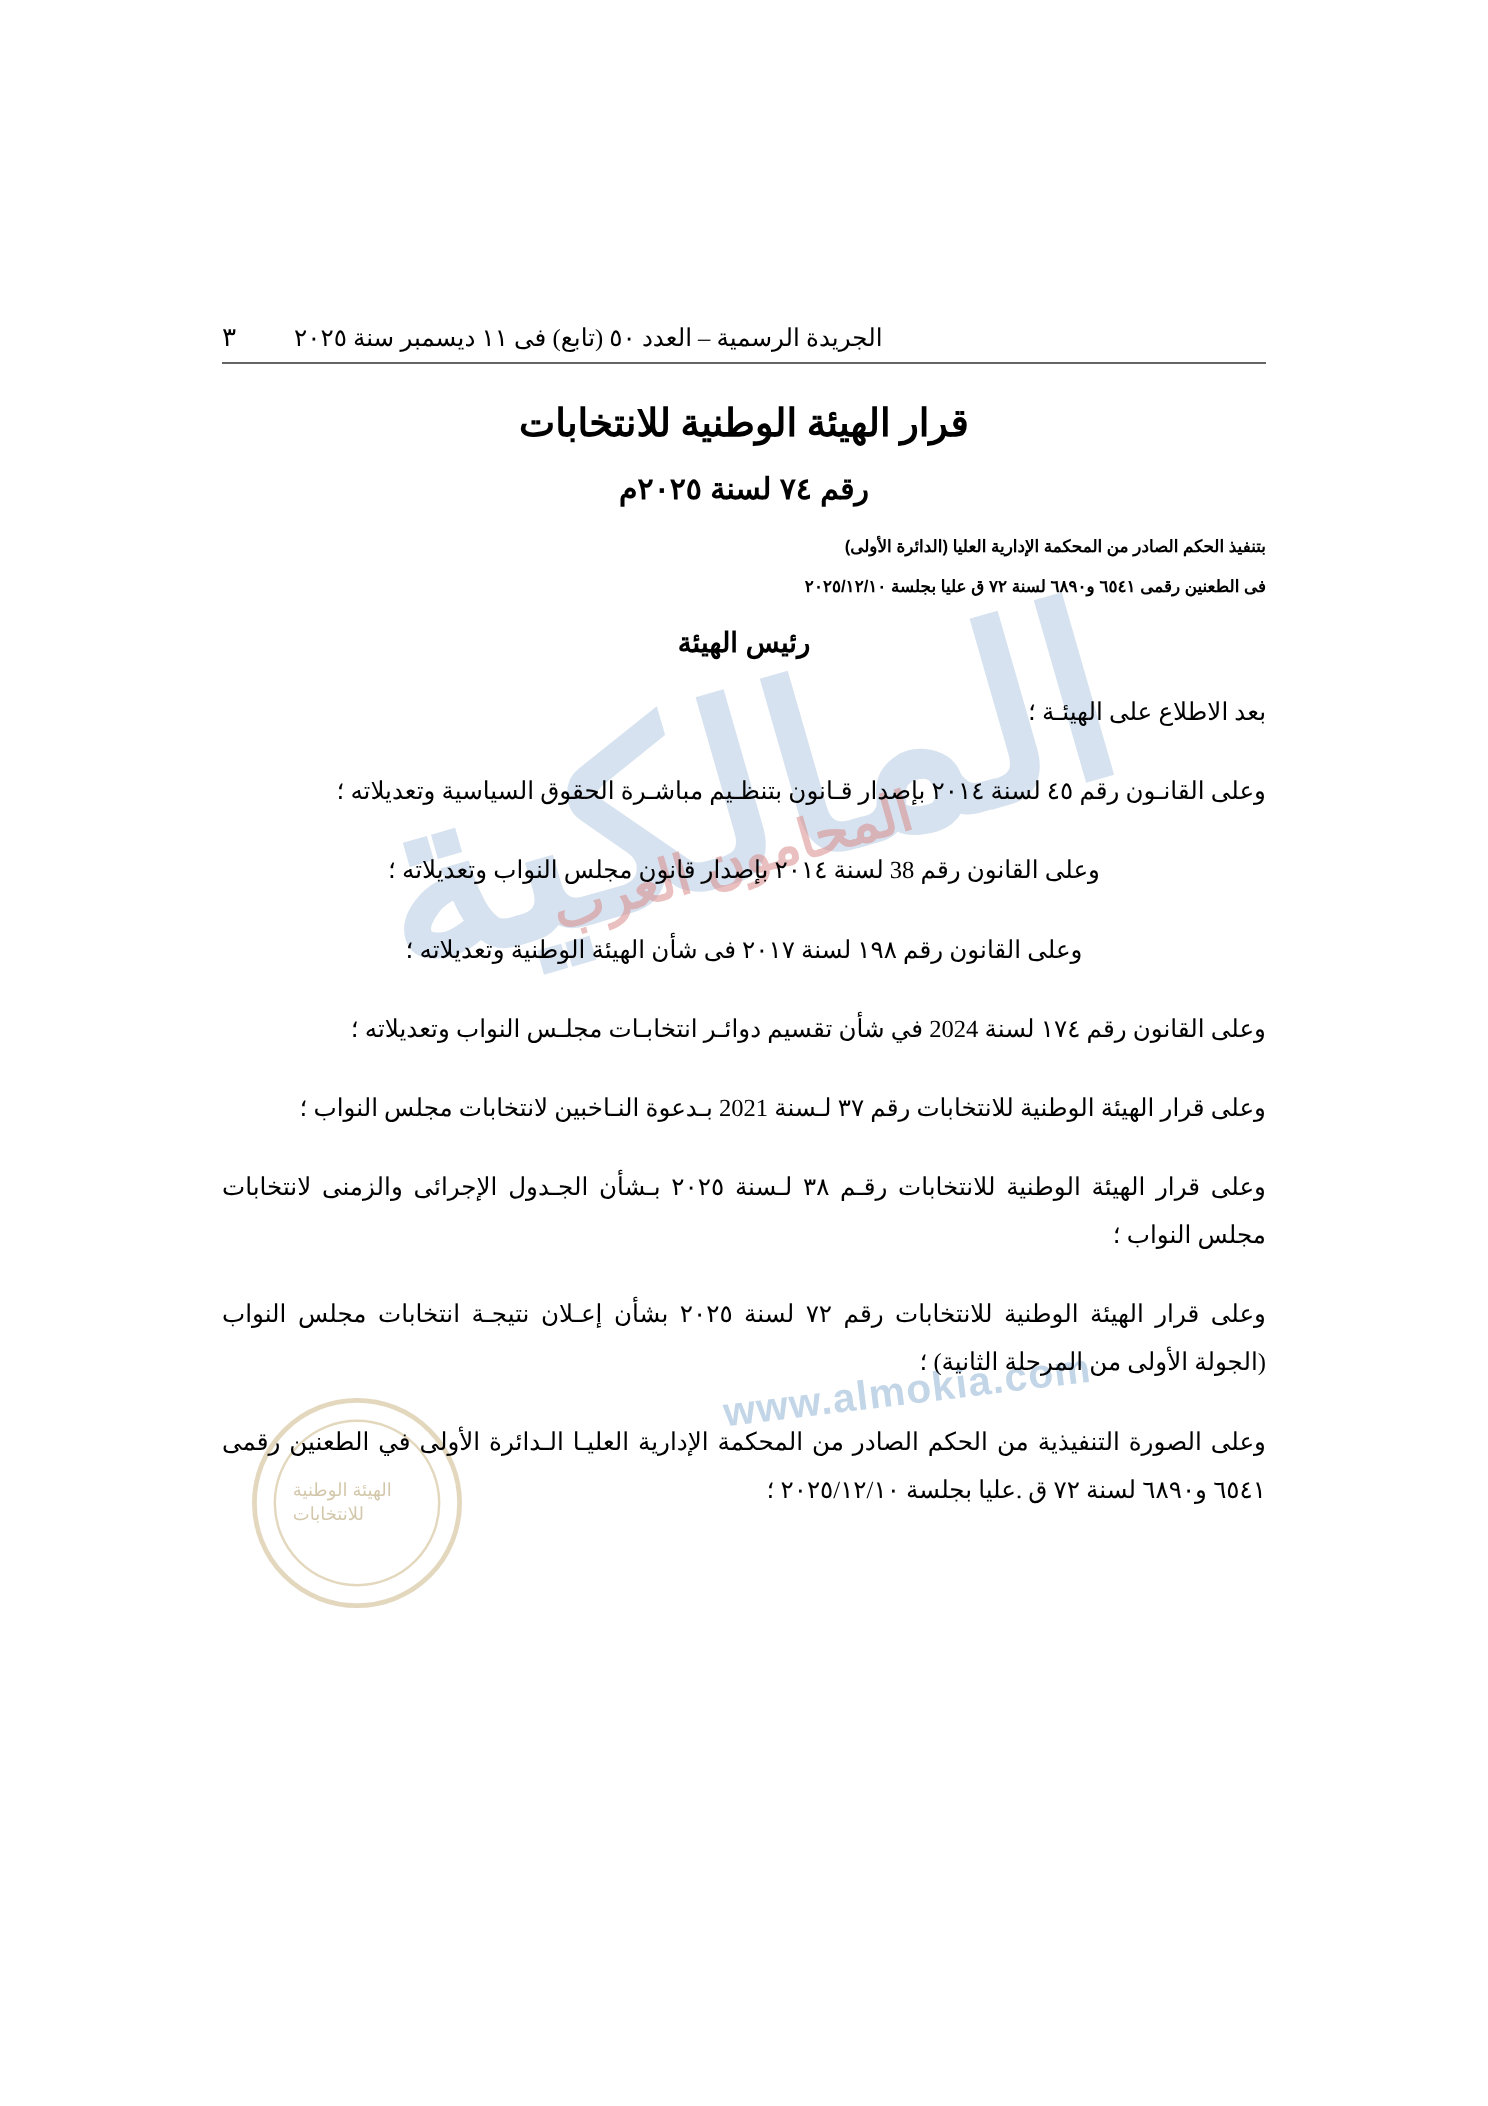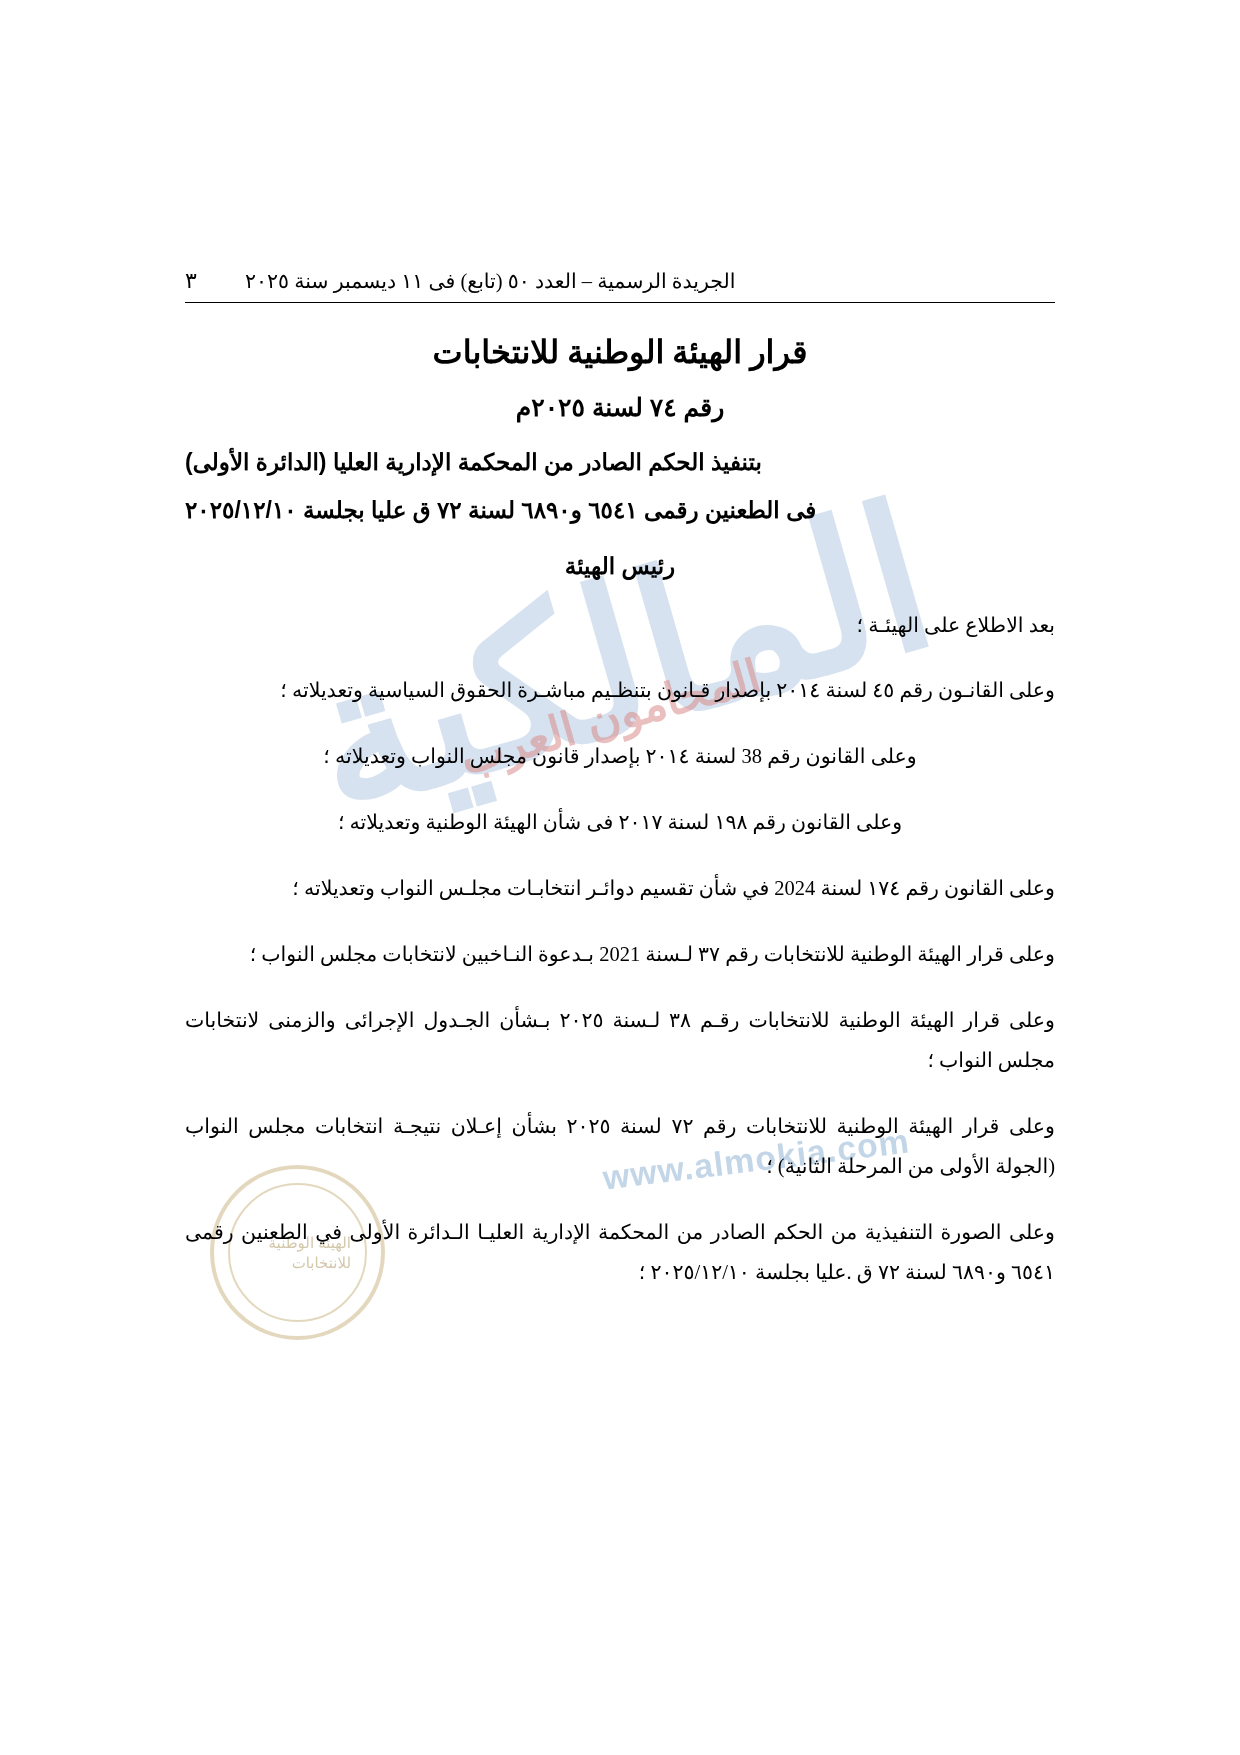--- a/index.html
+++ b/index.html
@@ -90,21 +90,21 @@
   }
   .wm-seal-text {
     position: absolute;
     inset: 0;
     display: flex;
     align-items: center;
     justify-content: center;
     font-size: 15px;
     color: #b09a66;
     font-family: "Liberation Sans", sans-serif;
-    text-align: right;
+    text-align: left;
     line-height: 1.3;
     padding: 30px;
     box-sizing: border-box;
   }
 
   
   .content {
     position: relative;
     z-index: 2;
     padding: 0 185px;
@@ -144,24 +144,24 @@
   }
   .title-sub {
     margin-top: 22px;
     text-align: center;
     font-family: "Liberation Sans", sans-serif;
     font-weight: bold;
     font-size: 25px;
   }
   .title-line {
     margin-top: 20px;
-    text-align: left;
-    font-family: "Liberation Sans", sans-serif;
-    font-weight: bold;
-    font-size: 23px;
+    text-align: right;
+    font-family: "Liberation Sans", sans-serif;
+    font-weight: bold;
+    font-size: 14px;
     line-height: 1.75;
   }
   .title-line.tight {
     margin-top: 8px;
   }
   .signer {
     margin-top: 22px;
     text-align: center;
     font-family: "Liberation Sans", sans-serif;
     font-weight: bold;

